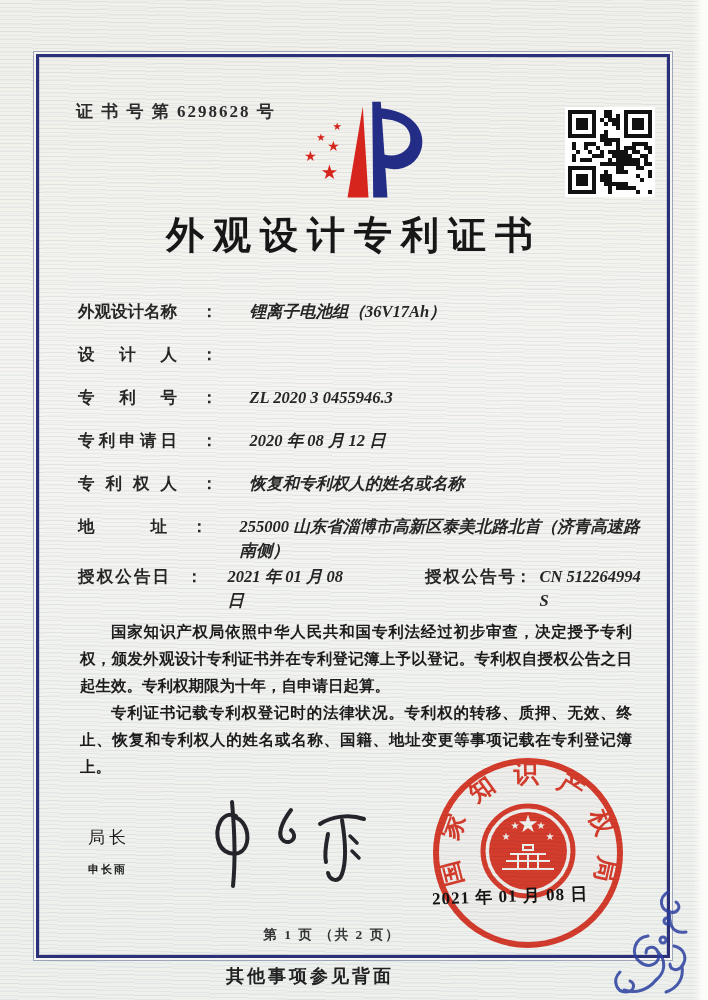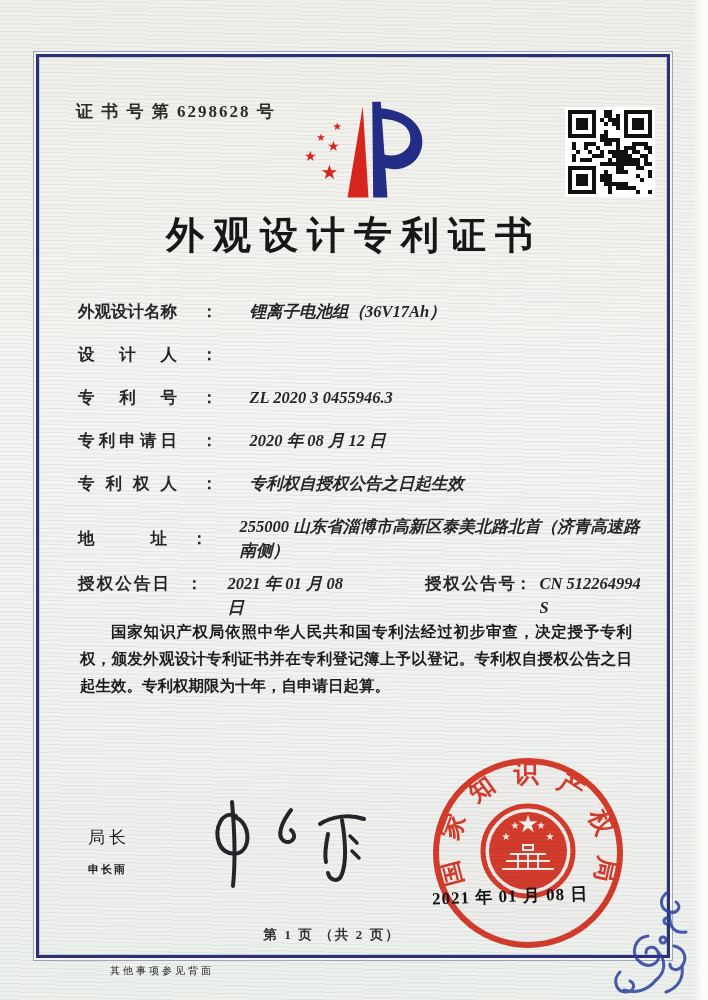--- a/index.html
+++ b/index.html
@@ -21,38 +21,38 @@
   .logo{position:absolute; left:282px; top:96px; width:152px; height:112px;}
   .qr{position:absolute; left:565px; top:107px; width:90px; height:90px; background:#fff;
     padding:3px; box-sizing:border-box;}
   .title{position:absolute; left:0; top:210px; width:100%; text-align:center;
     font-size:38px; font-weight:700; letter-spacing:9px; color:#171717;}
   .fields{position:absolute; left:78px; top:300px; width:566px; font-size:16.5px;}
   .row{display:flex; align-items:flex-start; line-height:24px; margin-bottom:19px; font-weight:600; color:#262626;gap:24px;}
   .lbl{display:inline-block; width:99px; text-align:justify; text-align-last:justify; white-space:nowrap;}
   .colon{display:inline-block; margin-right:8px;}
   .val{flex:0 1 auto;font-style:italic;}
-  .row-address{margin-bottom:9px;align-items:center;}
+  .row-address{margin-bottom:2px;}
   .row-address .val{max-width:438px;}
   .row-grant{gap:17px;}
   .pair2{display:flex; margin-left:55px;justify-content:flex-end;}
   .body-text{position:absolute; left:80px; top:598px; width:552px;
     font-size:15.5px; line-height:27px; color:#1c1c1c; font-weight:600; text-align:justify;margin-top:20px;}
   .body-text p{margin:0; text-indent:2em;}
   .sig-role{position:absolute; left:88px; top:826px; font-size:17px; font-weight:400; letter-spacing:4px;}
   .sig-name{position:absolute; left:88px; top:862px; font-size:11px; font-weight:600; letter-spacing:2px;}
   .sig-svg{position:absolute; left:192px; top:796px; width:192px; height:96px;}
   .seal{position:absolute; left:422px; top:750px; width:212px; height:212px; opacity:.93;
     mix-blend-mode:multiply;}
   .seal-date{position:absolute; left:432px; top:884px; width:200px; font-size:17px;
     font-weight:700; letter-spacing:1px; color:#141414; transform:rotate(-2deg); z-index:1;}
   .page-indicator{position:absolute; left:0; top:926px; width:100%; text-align:center;
     font-size:13.5px; letter-spacing:2px; color:#333; transform:translateX(-22px); font-weight:600;}
-  .back-note{position:absolute; left:110px; top:964px; width:400px; text-align:left;
-    font-size:10px; letter-spacing:3px; color:#222; font-weight:400;}
+  .back-note{position:absolute; left:110px; top:964px; width:400px; text-align:center;
+    font-size:18px; letter-spacing:3px; color:#222; font-weight:700;}
   .ornament{position:absolute; right:8px; bottom:0; width:92px; height:112px;}
 </style>
 </head>
 <body>
 
 <div class="page">
 
   <div class="photo-edge-right"></div>
 
   <div class="frame"></div>
@@ -224,41 +224,42 @@
       <span class="val">ZL 2020 3 0455946.3</span>
     </div>
     <div class="row">
       <span class="lbl">专利申请日</span>
         <span class="colon">：</span>
       <span class="val">2020 年 08 月 12 日</span>
     </div>
     <div class="row">
       <span class="lbl">专利权人</span>
         <span class="colon">：</span>
-      <span class="val">专利权自授权公告之日起生效</span>
+      <span class="val">恢复和专利权人的姓名或名称</span>
     </div>
     <div class="row row-address">
       <span class="lbl">地址</span>
         <span class="colon">：</span>
       <span class="val">255000 山东省淄博市高新区泰美北路北首（济青高速路南侧）</span>
     </div>
     <div class="row row-grant">
       <span class="lbl">授权公告日</span>
         <span class="colon">：</span>
       <span class="val">2021 年 01 月 08 日</span>
       <span class="pair2">
         <span class="lbl">授权公告号</span>
           <span class="colon">：</span>
         <span class="val">CN 512264994 S</span>
       </span>
     </div>
   </div>
 
   <div class="body-text">
     <p>国家知识产权局依照中华人民共和国专利法经过初步审查，决定授予专利权，颁发外观设计专利证书并在专利登记簿上予以登记。专利权自授权公告之日起生效。专利权期限为十年，自申请日起算。</p>
+    <p>专利证书记载专利权登记时的法律状况。专利权的转移、质押、无效、终止、恢复和专利权人的姓名或名称、国籍、地址变更等事项记载在专利登记簿上。</p>
   </div>
 
   <div class="sig-role">局长</div>
   <div class="sig-name">申长雨</div>
 
   <svg class="sig-svg" viewBox="0 0 192 96">
     <g fill="none" stroke="#24242a" stroke-width="4" stroke-linecap="round">
       <path d="M44,20 C30,14 22,32 27,47 C32,61 52,62 55,46 C57,34 51,23 42,21"></path>
       <path d="M40,6 C42,28 44,60 41,90"></path>
       <path d="M99,14 C90,26 84,40 92,45 C100,49 106,40 99,34"></path>

